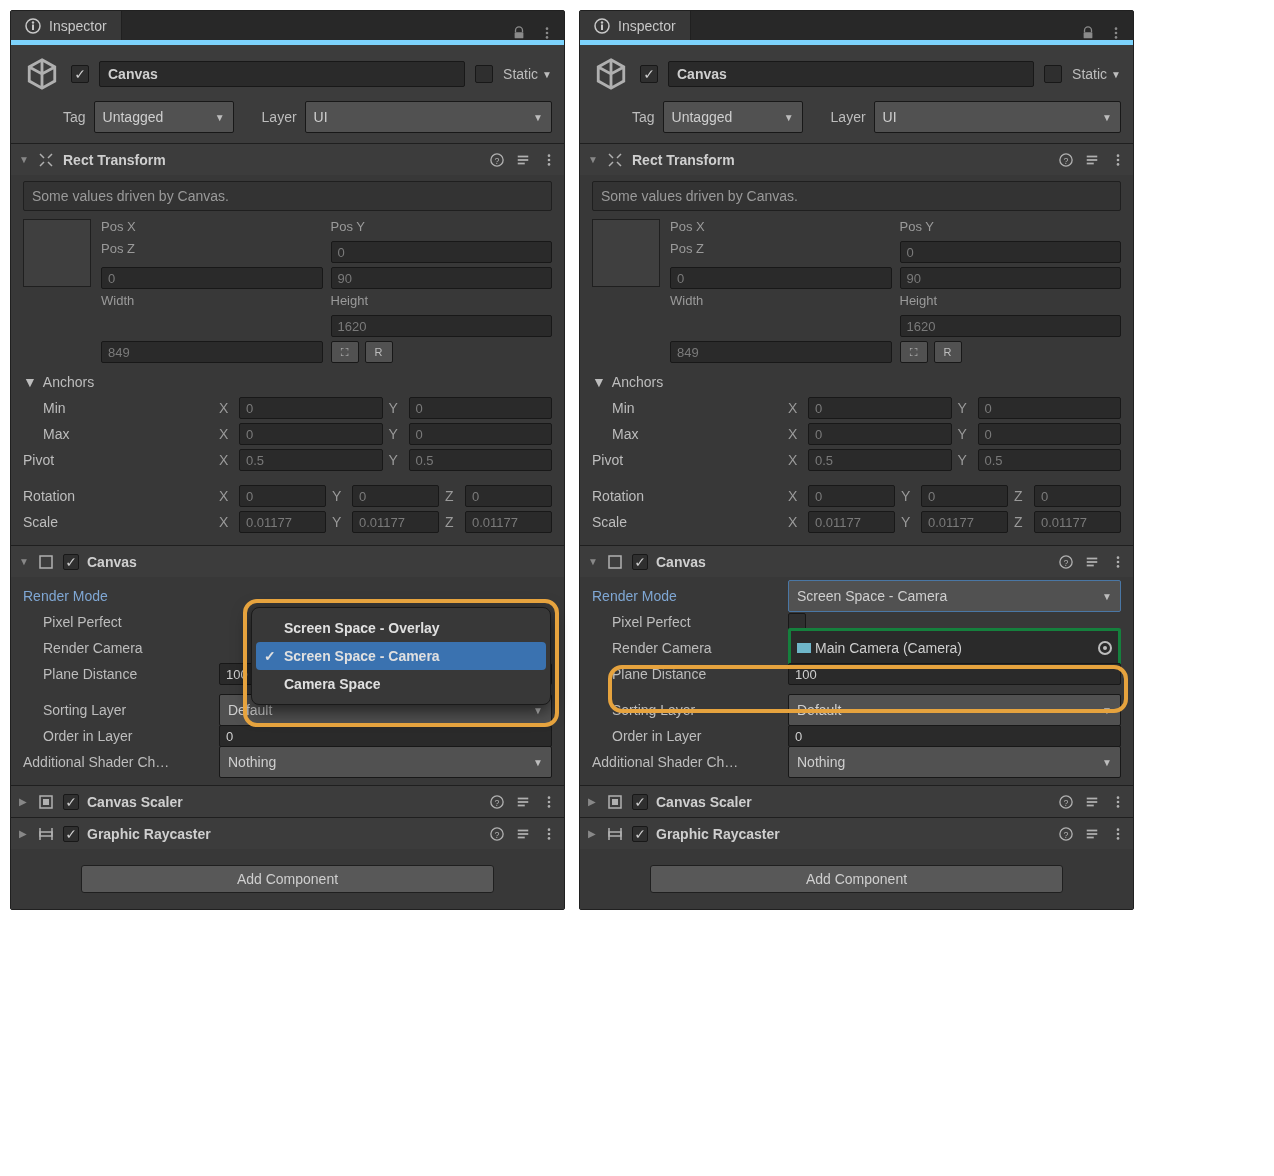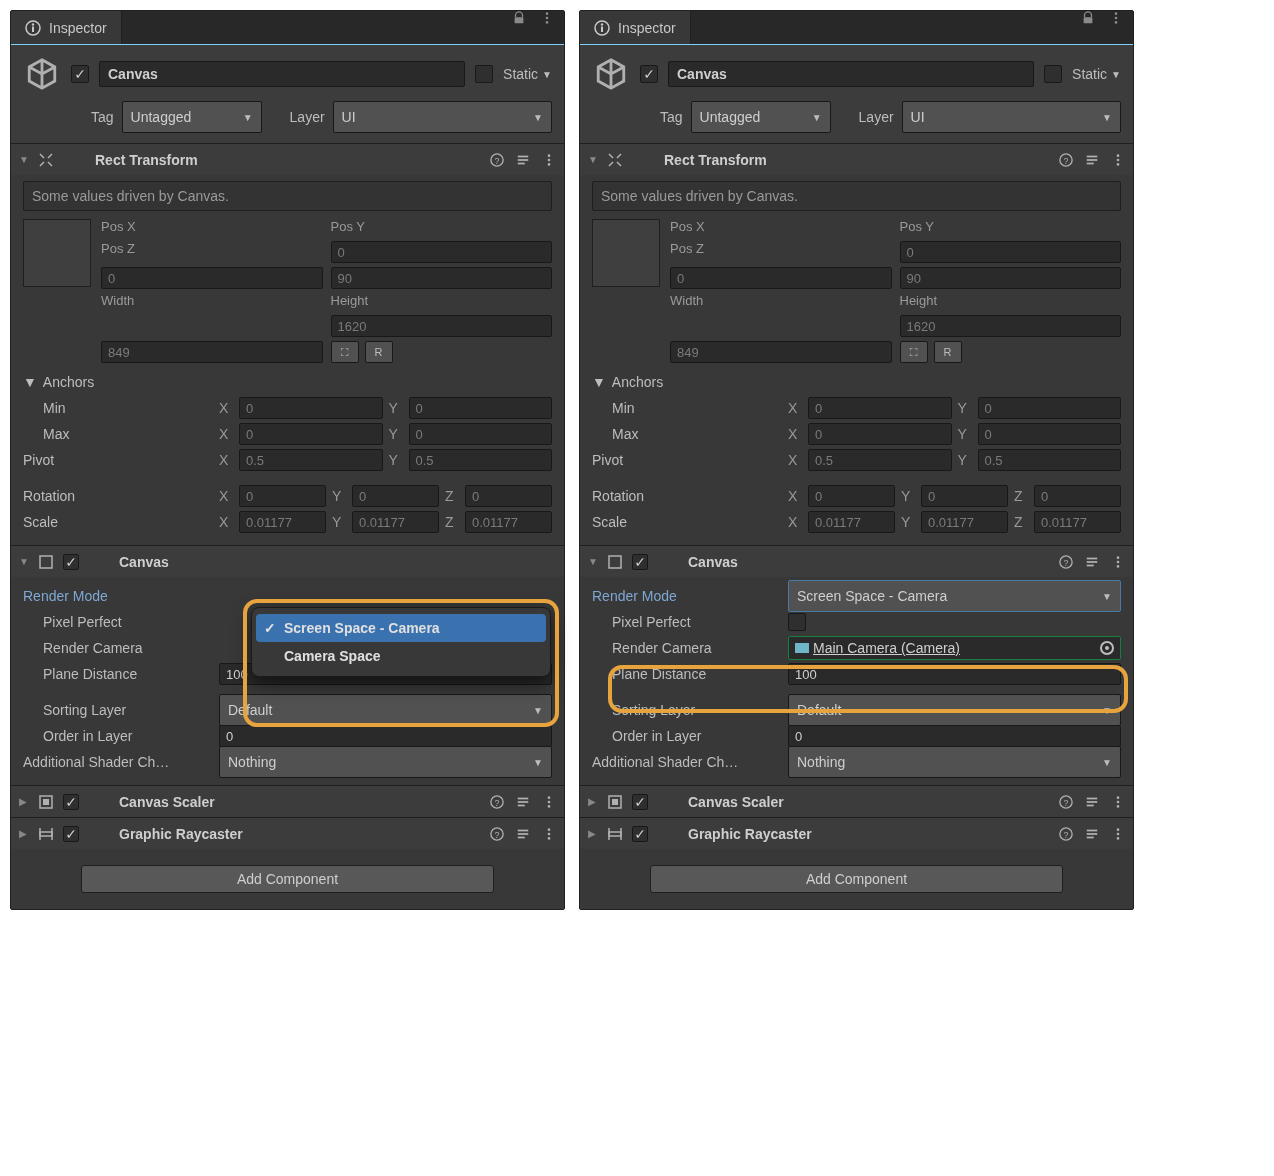--- a/index.html
+++ b/index.html
@@ -1,59 +1,59 @@
 <!DOCTYPE html>
 <html><head>
 <meta charset="utf-8">
 <style>
   * { box-sizing: border-box; margin: 0; padding: 0; font-family: Arial, Helvetica, sans-serif; }
   body { background: #fff; padding: 10px; }
   .container { display: flex; gap: 14px; }
   .panel { width: 555px; background: #383838; border: 1px solid #202020; border-radius: 2px; color: #bdbdbd; font-size: 14px; position: relative; }
-  .tab-bar { display: flex; align-items: flex-start; height: 34px; background: #282828; border-bottom: 1px solid #7dd3fc; }
+  .tab-bar { display: flex; align-items: flex-end; height: 34px; background: #282828; border-bottom: 5px solid #7dd3fc; }
   .tab { display: flex; align-items: center; height: 100%; padding: 0 14px; background: #383838; color: #c8c8c8; gap: 8px; border-right: 1px solid #202020; }
   .tab svg { width: 16px; height: 16px; fill: #c8c8c8; }
   .tab-spacer { flex: 1; }
   .tab-right { display: flex; align-items: center; gap: 14px; padding: 0 10px; }
   .tab-right svg { width: 14px; height: 14px; fill: #8a8a8a; }
   .header { padding: 10px 12px 10px 12px; background: #3c3c3c; }
   .header-row1 { display: flex; align-items: center; gap: 10px; }
   .cube-icon { width: 38px; height: 38px; display:flex; align-items:center; justify-content:center; }
   .cube-icon svg { width: 34px; height: 34px; fill: none; stroke: #b0b0b0; stroke-width:2; }
   .checkbox { width: 18px; height: 18px; background: #2f2f2f; border: 1px solid #181818; display: flex; align-items: center; justify-content: center; border-radius:2px; }
   .checkbox.checked::after { content: "✓"; color: #cfcfcf; font-size: 14px; line-height: 1; }
   .name-field { flex: 1; height: 26px; background: #2a2a2a; border: 1px solid #181818; color: #cfcfcf; padding: 0 8px; display:flex; align-items:center; border-radius:2px; font-weight: bold; }
   .static { display: flex; align-items: center; gap: 4px; color: #bdbdbd; }
   .static .dropdown-arrow { font-size: 10px; }
-  .header-row2 { display: flex; align-items: center; gap: 8px; margin-top: 8px; margin-left: 68px; }
+  .header-row2 { display: flex; align-items: center; gap: 8px; margin-top: 8px; margin-left: 40px; }
   .hdr-label { color: #bdbdbd; }
   .dropdown { height: 24px; background: #515151; border: 1px solid #181818; color: #cfcfcf; padding: 15px 8px; display:flex; align-items:center; justify-content:space-between; border-radius:2px; }
   .dropdown .arrow { font-size: 10px; color: #bdbdbd; }
   .section-header { display: flex; align-items: center; height: 32px; padding: 0 8px; background: #3c3c3c; border-top: 1px solid #1f1f1f; gap: 8px; }
   .section-header .expand { width: 10px; font-size: 10px; color: #888; }
   .section-header .sec-icon { width:18px; display:flex; justify-content:center; }
   .section-header .sec-icon svg { width:16px; height:16px; fill:#b0b0b0; }
-  .section-header .title { flex: 1; color: #cfcfcf; font-weight: bold; margin-left: 32px; }
+  .section-header .title { flex: 1; color: #cfcfcf; font-weight: bold; }
   .section-header .right-icons { display: flex; gap: 12px; align-items:center; }
   .section-header .right-icons svg { width: 14px; height: 14px; fill: #b0b0b0; }
   .section-body { padding: 6px 12px 10px 12px; background: #383838; }
   .info-box { background: #333333; border: 1px solid #1f1f1f; padding: 6px 8px; color: #9a9a9a; border-radius:2px; margin-bottom: 8px; }
   .anchor-box { width: 68px; height: 68px; background: #3f3f3f; border: 1px solid #1f1f1f; margin-right: 10px; }
   .rt-grid { display: flex; }
   .rt-cols { flex: 1; display: grid; grid-template-columns: 1fr 1fr; gap: 4px 8px; align-content:start; }
   .rt-lbl { color: #9a9a9a; font-size: 13px; height:18px; }
   .num-field { height: 22px; background: #2a2a2a; border: 1px solid #181818; color: #7a7a7a; padding: 0 6px; display:flex; align-items:center; border-radius:2px; font-size:13px; }
   .btn-sq { width:28px; height:22px; background:#515151; border:1px solid #181818; display:flex; align-items:center; justify-content:center; font-size:11px; color:#bdbdbd; border-radius:2px;}
   .wh-row { display:flex; gap:6px; align-items:center; }
   .field-row { display: flex; align-items: center; height: 26px; gap:6px; }
   .fr-label { width: 190px; color: #bdbdbd; }
   .fr-label.sub { padding-left: 20px; }
   .xyz-label { width: 14px; color: #9a9a9a; }
   .canvas-body .num-field { color: #cfcfcf; }
-  .obj-field { flex:1; height: 24px; background: #2a2a2a; border: 1px solid #15803d; color: #cfcfcf; padding: 0 6px; display:flex; align-items:center; justify-content:space-between; border-radius:2px;text-decoration:underline; }
+  .obj-field { flex:1; height: 40px; background: #2a2a2a; border: 3px solid #15803d; color: #cfcfcf; padding: 0 6px; display:flex; align-items:center; justify-content:space-between; border-radius:2px; }
   .obj-field .picker { width:14px; height:14px; border:2px solid #bdbdbd; border-radius:50%; display:flex; align-items:center; justify-content:center; }
   .obj-field .picker::after { content:""; width:4px; height:4px; background:#bdbdbd; border-radius:50%; }
   .add-comp-row { padding: 16px 70px; background:#383838; }
   .add-comp-btn { height: 28px; background:#585858; border:1px solid #1f1f1f; color:#cfcfcf; display:flex; align-items:center; justify-content:center; border-radius:3px; }
   .render-popup { position:absolute; background:#383838; border:1px solid #1a1a1a; border-radius:8px; box-shadow:0 6px 18px rgba(0,0,0,0.6); padding:6px 4px; z-index:10; }
   .render-popup .opt { padding:6px 12px 6px 28px; color:#e0e0e0; font-weight:bold; position:relative; border-radius:4px; white-space:nowrap; }
   .render-popup .opt.selected { background:#3a72b0; }
   .render-popup .opt.selected::before { content:"✓"; position:absolute; left:8px; }
   .highlight { position:absolute; border:4px solid #e6a33e; border-radius:14px; pointer-events:none; z-index:20; }
   .blue-label { color: #7fa7d4; }
@@ -305,20 +305,21 @@
             <circle cx="8" cy="8" r="1.5"></circle>
             <circle cx="8" cy="13" r="1.5"></circle>
           </svg>
       </div>
     </div>
     <div class="add-comp-row">
         <div class="add-comp-btn">Add Component</div>
       </div>
 
     <div class="render-popup" style="left:240px; top:596px; width:300px">
+      <div class="opt">Screen Space - Overlay</div>
       <div class="opt selected">Screen Space - Camera</div>
       <div class="opt">Camera Space</div>
     </div>
     <div class="highlight" style="left:232px; top:588px; width:316px; height:128px"></div>
   </div>
 
   <div class="panel">
     <div class="tab-bar">
       <div class="tab">
         <svg viewBox="0 0 16 16">

